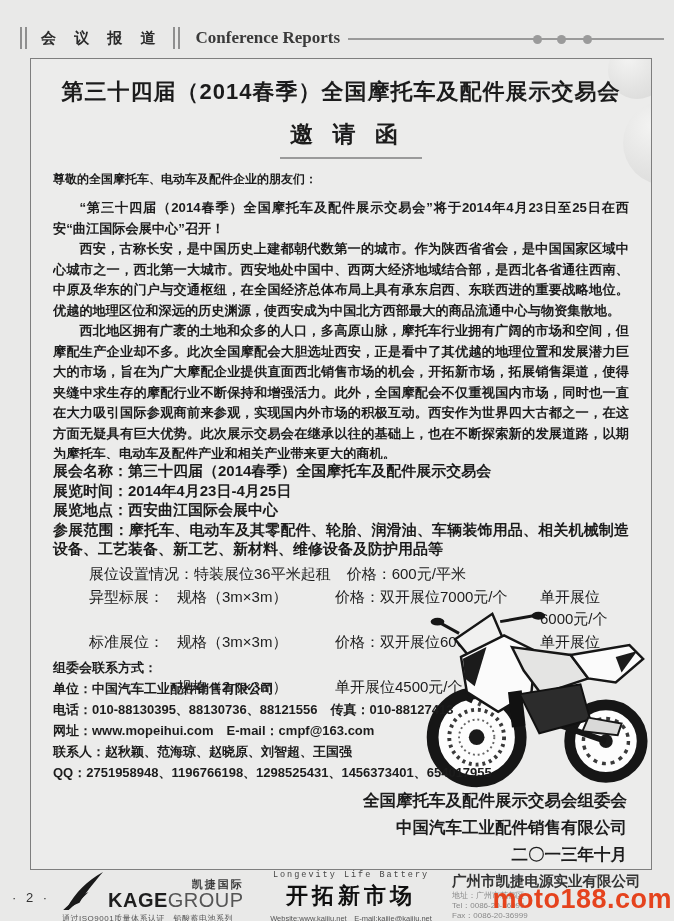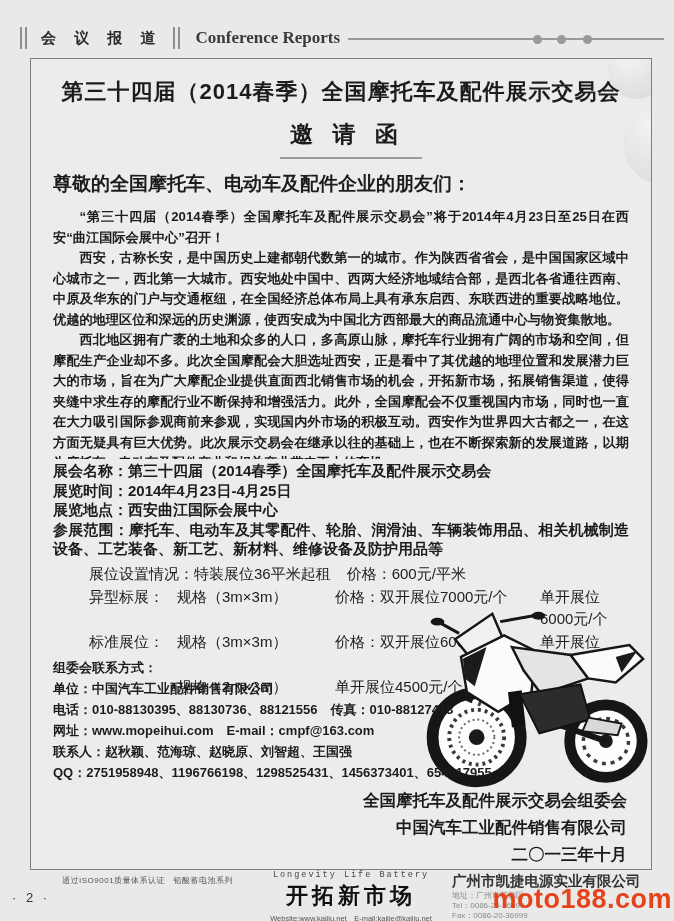--- a/index.html
+++ b/index.html
@@ -30,21 +30,21 @@
   .balloon.b2 { left:592px; top:42px; width:84px; height:84px; }
   .balloon.b3 { left:614px; top:-44px; width:46px; height:46px; }
 
   .titles { position:absolute; left:0; right:0; top:18px; text-align:center; z-index:1; }
   .title-main { font-size:22px; font-weight:bold; letter-spacing:1px; }
   .title-sub-wrap { margin-top:12px; }
   .title-sub { display:inline-block; font-size:23px; font-weight:bold;
     letter-spacing:0.85em; margin-right:-0.85em; padding:0 4px 7px 10px; border-bottom:2px solid #9a9a9a; }
 
   .letter { position:absolute; left:22px; right:22px; top:112px; height:288px; overflow:hidden; z-index:1; }
-  .salutation { font-size:19px; font-weight:bold; margin-bottom:10px; }
+  .salutation { font-size:12px; font-weight:bold; margin-bottom:10px; }
   .para { font-size:13.2px; font-weight:bold; line-height:20.5px; text-align:justify; text-indent:2em; }
 
   .details { position:absolute; left:22px; right:22px; top:402px; z-index:1; }
   .detail-row { font-size:15px; font-weight:bold; line-height:19.5px; text-align:justify; }
 
   .pricing { position:absolute; left:22px; right:22px; top:504px; z-index:1;
     font-size:15px; font-weight:normal; line-height:22.5px;margin-left:36px; }
   .price-setup .gap { display:inline-block; width:16px; }
   .price-row { display:flex; }
   .pr-type { width:88px; } .pr-spec { width:158px; } .pr-double { width:205px; } .pr-single { flex:1; }
@@ -198,20 +198,30 @@
       <div>全国摩托车及配件展示交易会组委会</div>
       <div>中国汽车工业配件销售有限公司</div>
       <div>二〇一三年十月</div>
     </div>
   </div>
 
   <div class="footer">
     <span class="page-num">· 2 ·</span>
 
     <div class="kage">
+      <div class="kage-top">
+        <svg class="kage-bird" viewBox="0 0 46 42" xmlns="http://www.w3.org/2000/svg">
+          <path d="M4,40 C14,22 26,10 44,0 C32,14 24,24 18,34 Z" fill="#1a1a1a"></path>
+          <path d="M0,42 C8,34 16,28 28,22 C18,32 10,38 6,42 Z" fill="#1a1a1a"></path>
+        </svg>
+        <div class="kage-text">
+          <div class="kage-cn">凯捷国际</div>
+          <div class="kage-en"><span class="b">KAGE</span><span class="l">GROUP</span></div>
+        </div>
+      </div>
       <div class="kage-cert">通过ISO9001质量体系认证　铅酸蓄电池系列</div>
     </div>
 
     <div class="battery">
       <div class="batt-en">Longevity Life Battery</div>
       <div class="batt-cn">开拓新市场</div>
       <div class="batt-links">Website:www.kaijiu.net　E-mail:kaijie@kaijiu.net</div>
     </div>
 
     <div class="gz">

